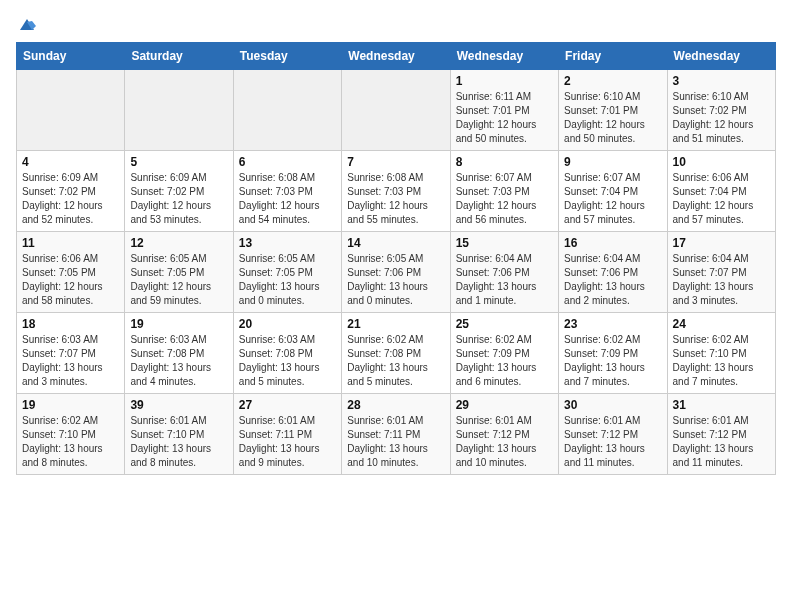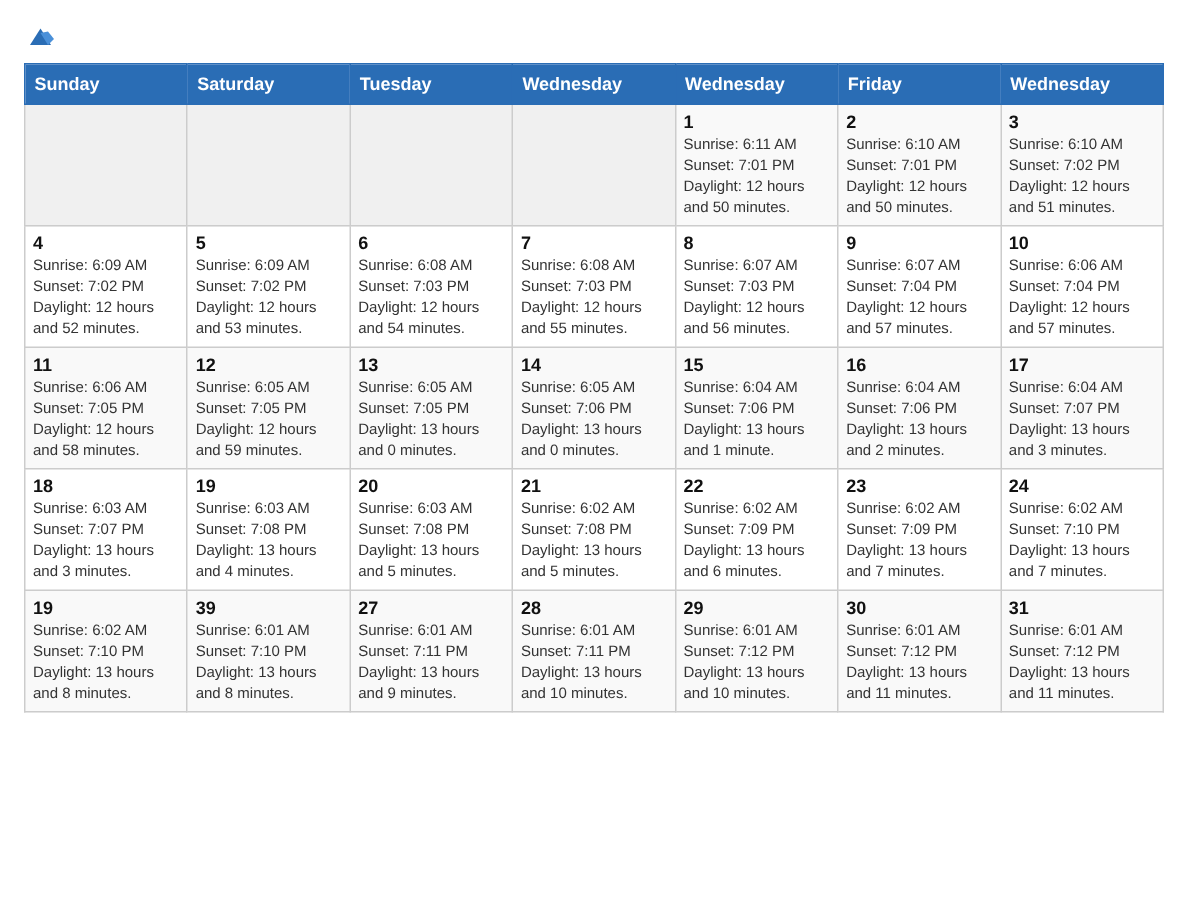--- a/index.html
+++ b/index.html
@@ -213,21 +213,21 @@
         </td>
         <td>
           <div class="day-number">20</div>
           <div class="day-info">Sunrise: 6:03 AM<br>Sunset: 7:08 PM<br>Daylight: 13 hours<br>and 5 minutes.</div>
         </td>
         <td>
           <div class="day-number">21</div>
           <div class="day-info">Sunrise: 6:02 AM<br>Sunset: 7:08 PM<br>Daylight: 13 hours<br>and 5 minutes.</div>
         </td>
         <td>
-          <div class="day-number">22</div>
+          <div class="day-number">25</div>
           <div class="day-info">Sunrise: 6:02 AM<br>Sunset: 7:09 PM<br>Daylight: 13 hours<br>and 6 minutes.</div>
         </td>
         <td>
           <div class="day-number">23</div>
           <div class="day-info">Sunrise: 6:02 AM<br>Sunset: 7:09 PM<br>Daylight: 13 hours<br>and 7 minutes.</div>
         </td>
         <td>
           <div class="day-number">24</div>
           <div class="day-info">Sunrise: 6:02 AM<br>Sunset: 7:10 PM<br>Daylight: 13 hours<br>and 7 minutes.</div>
         </td>

